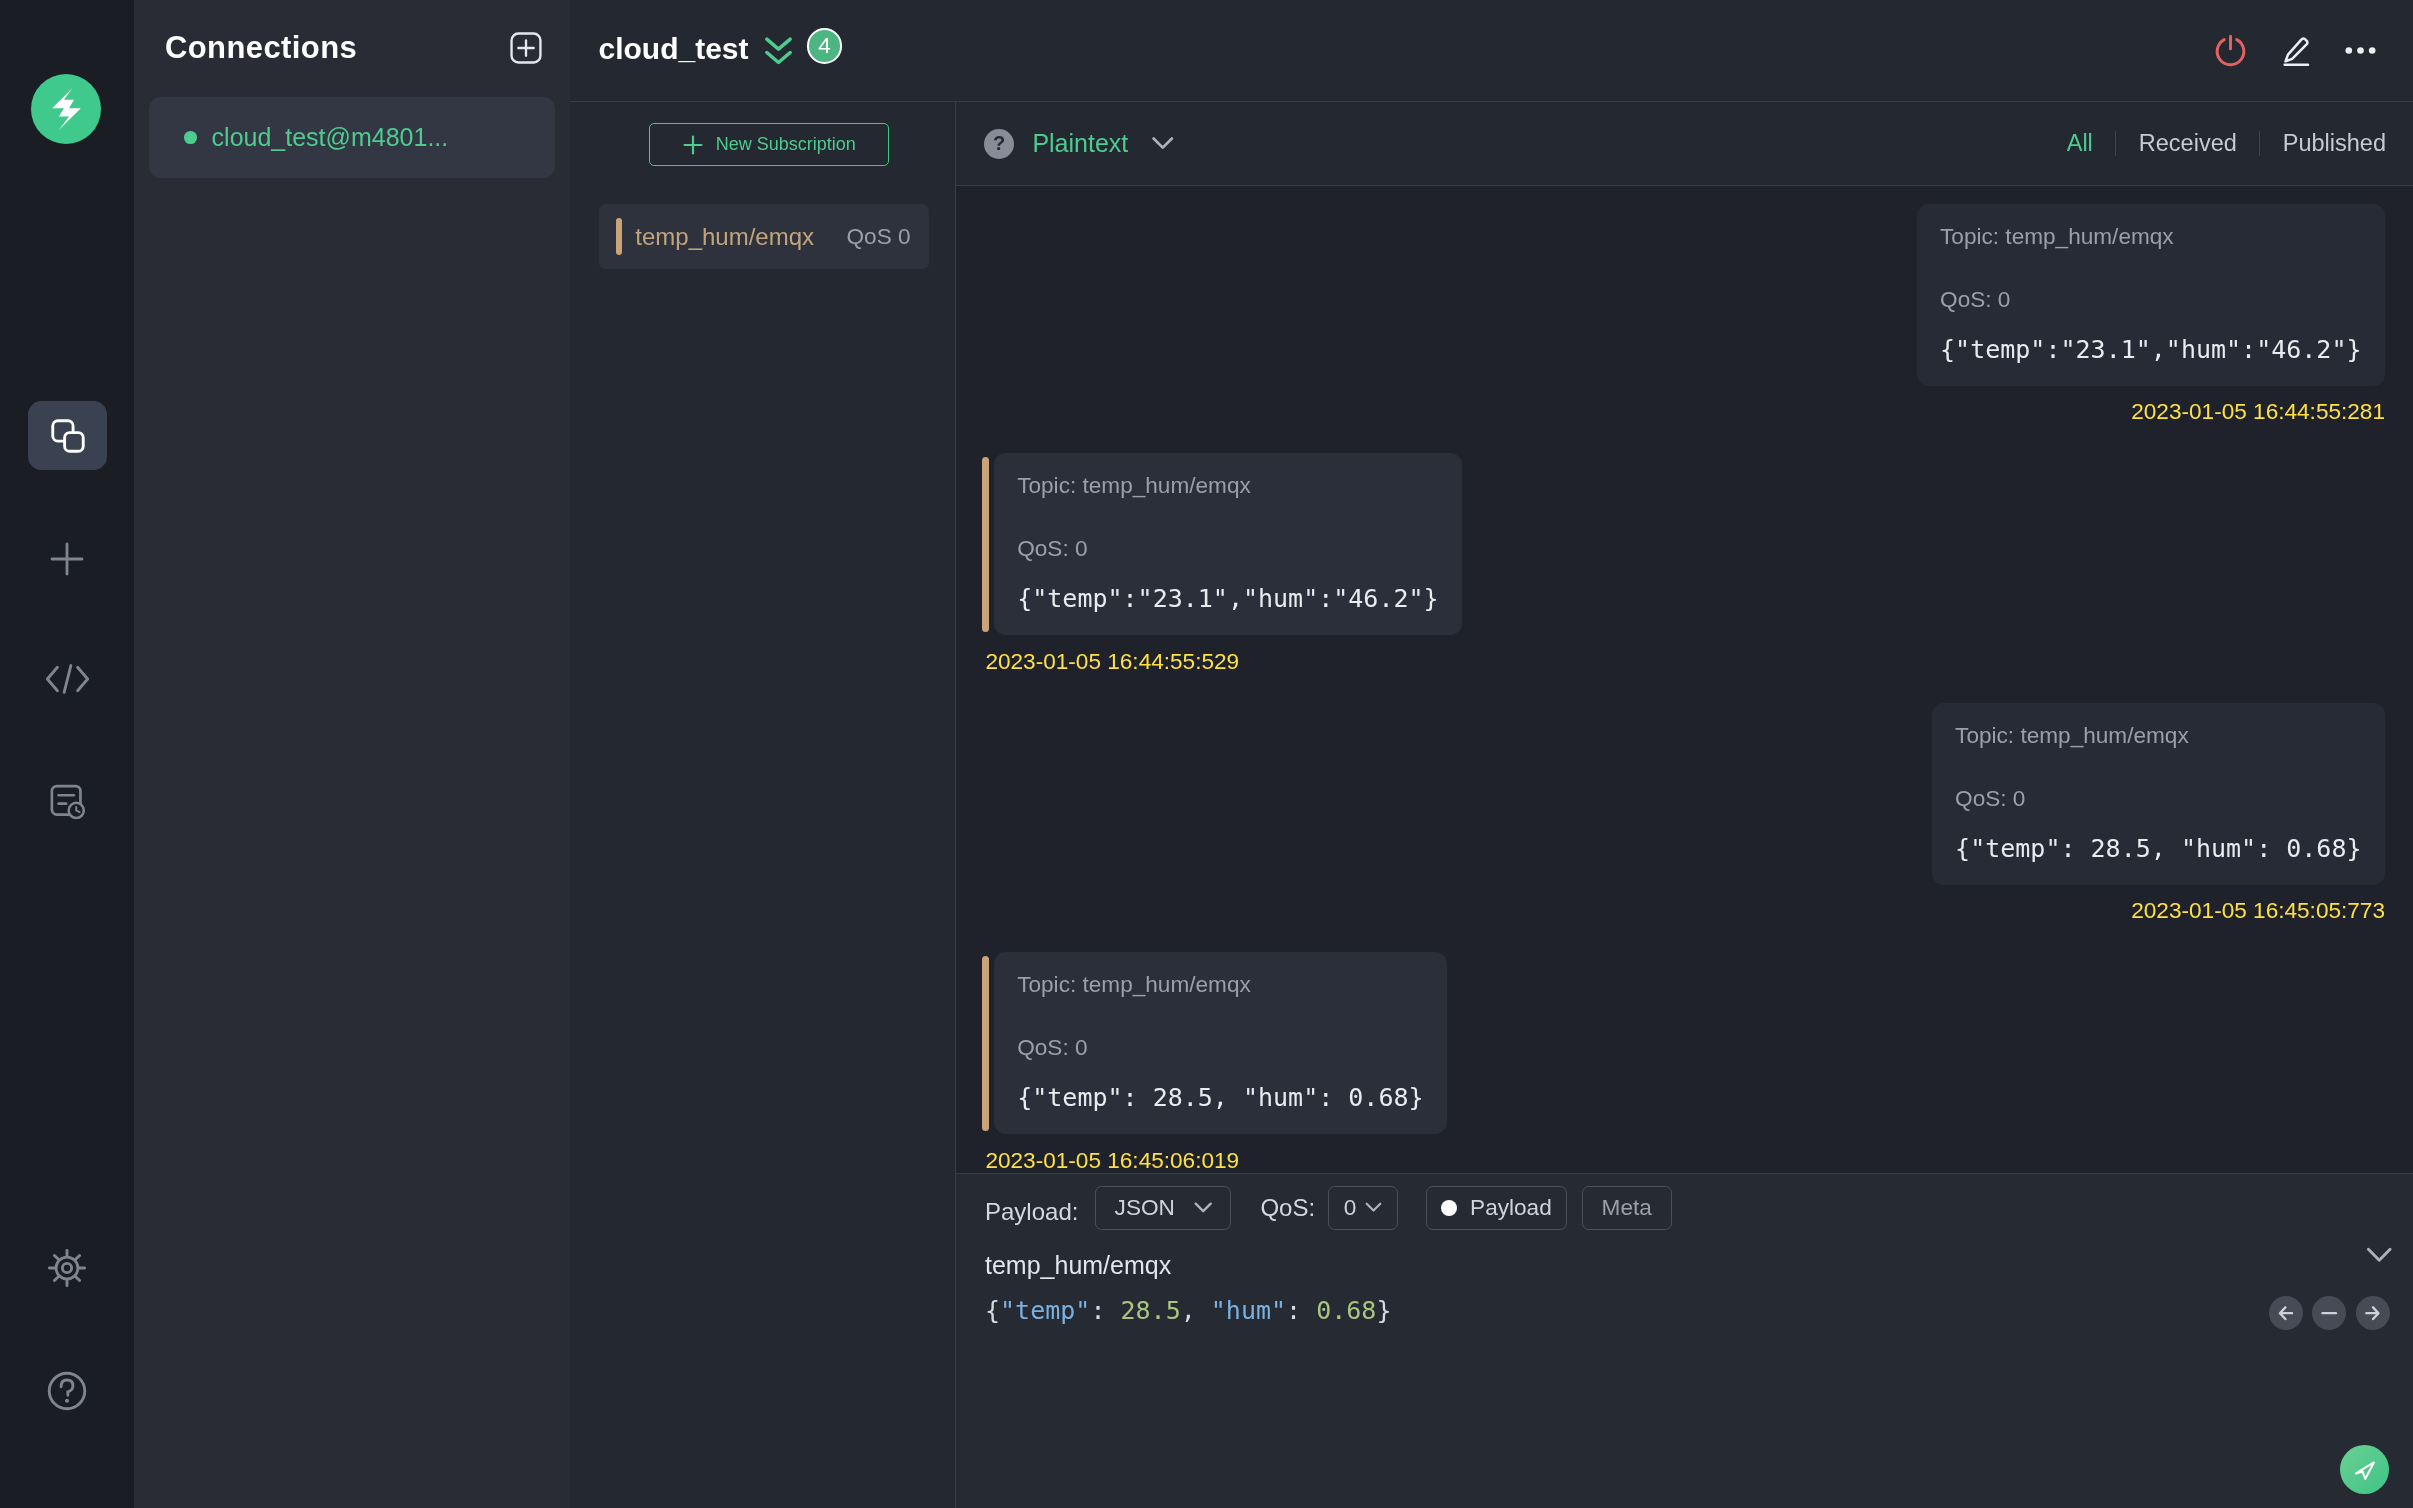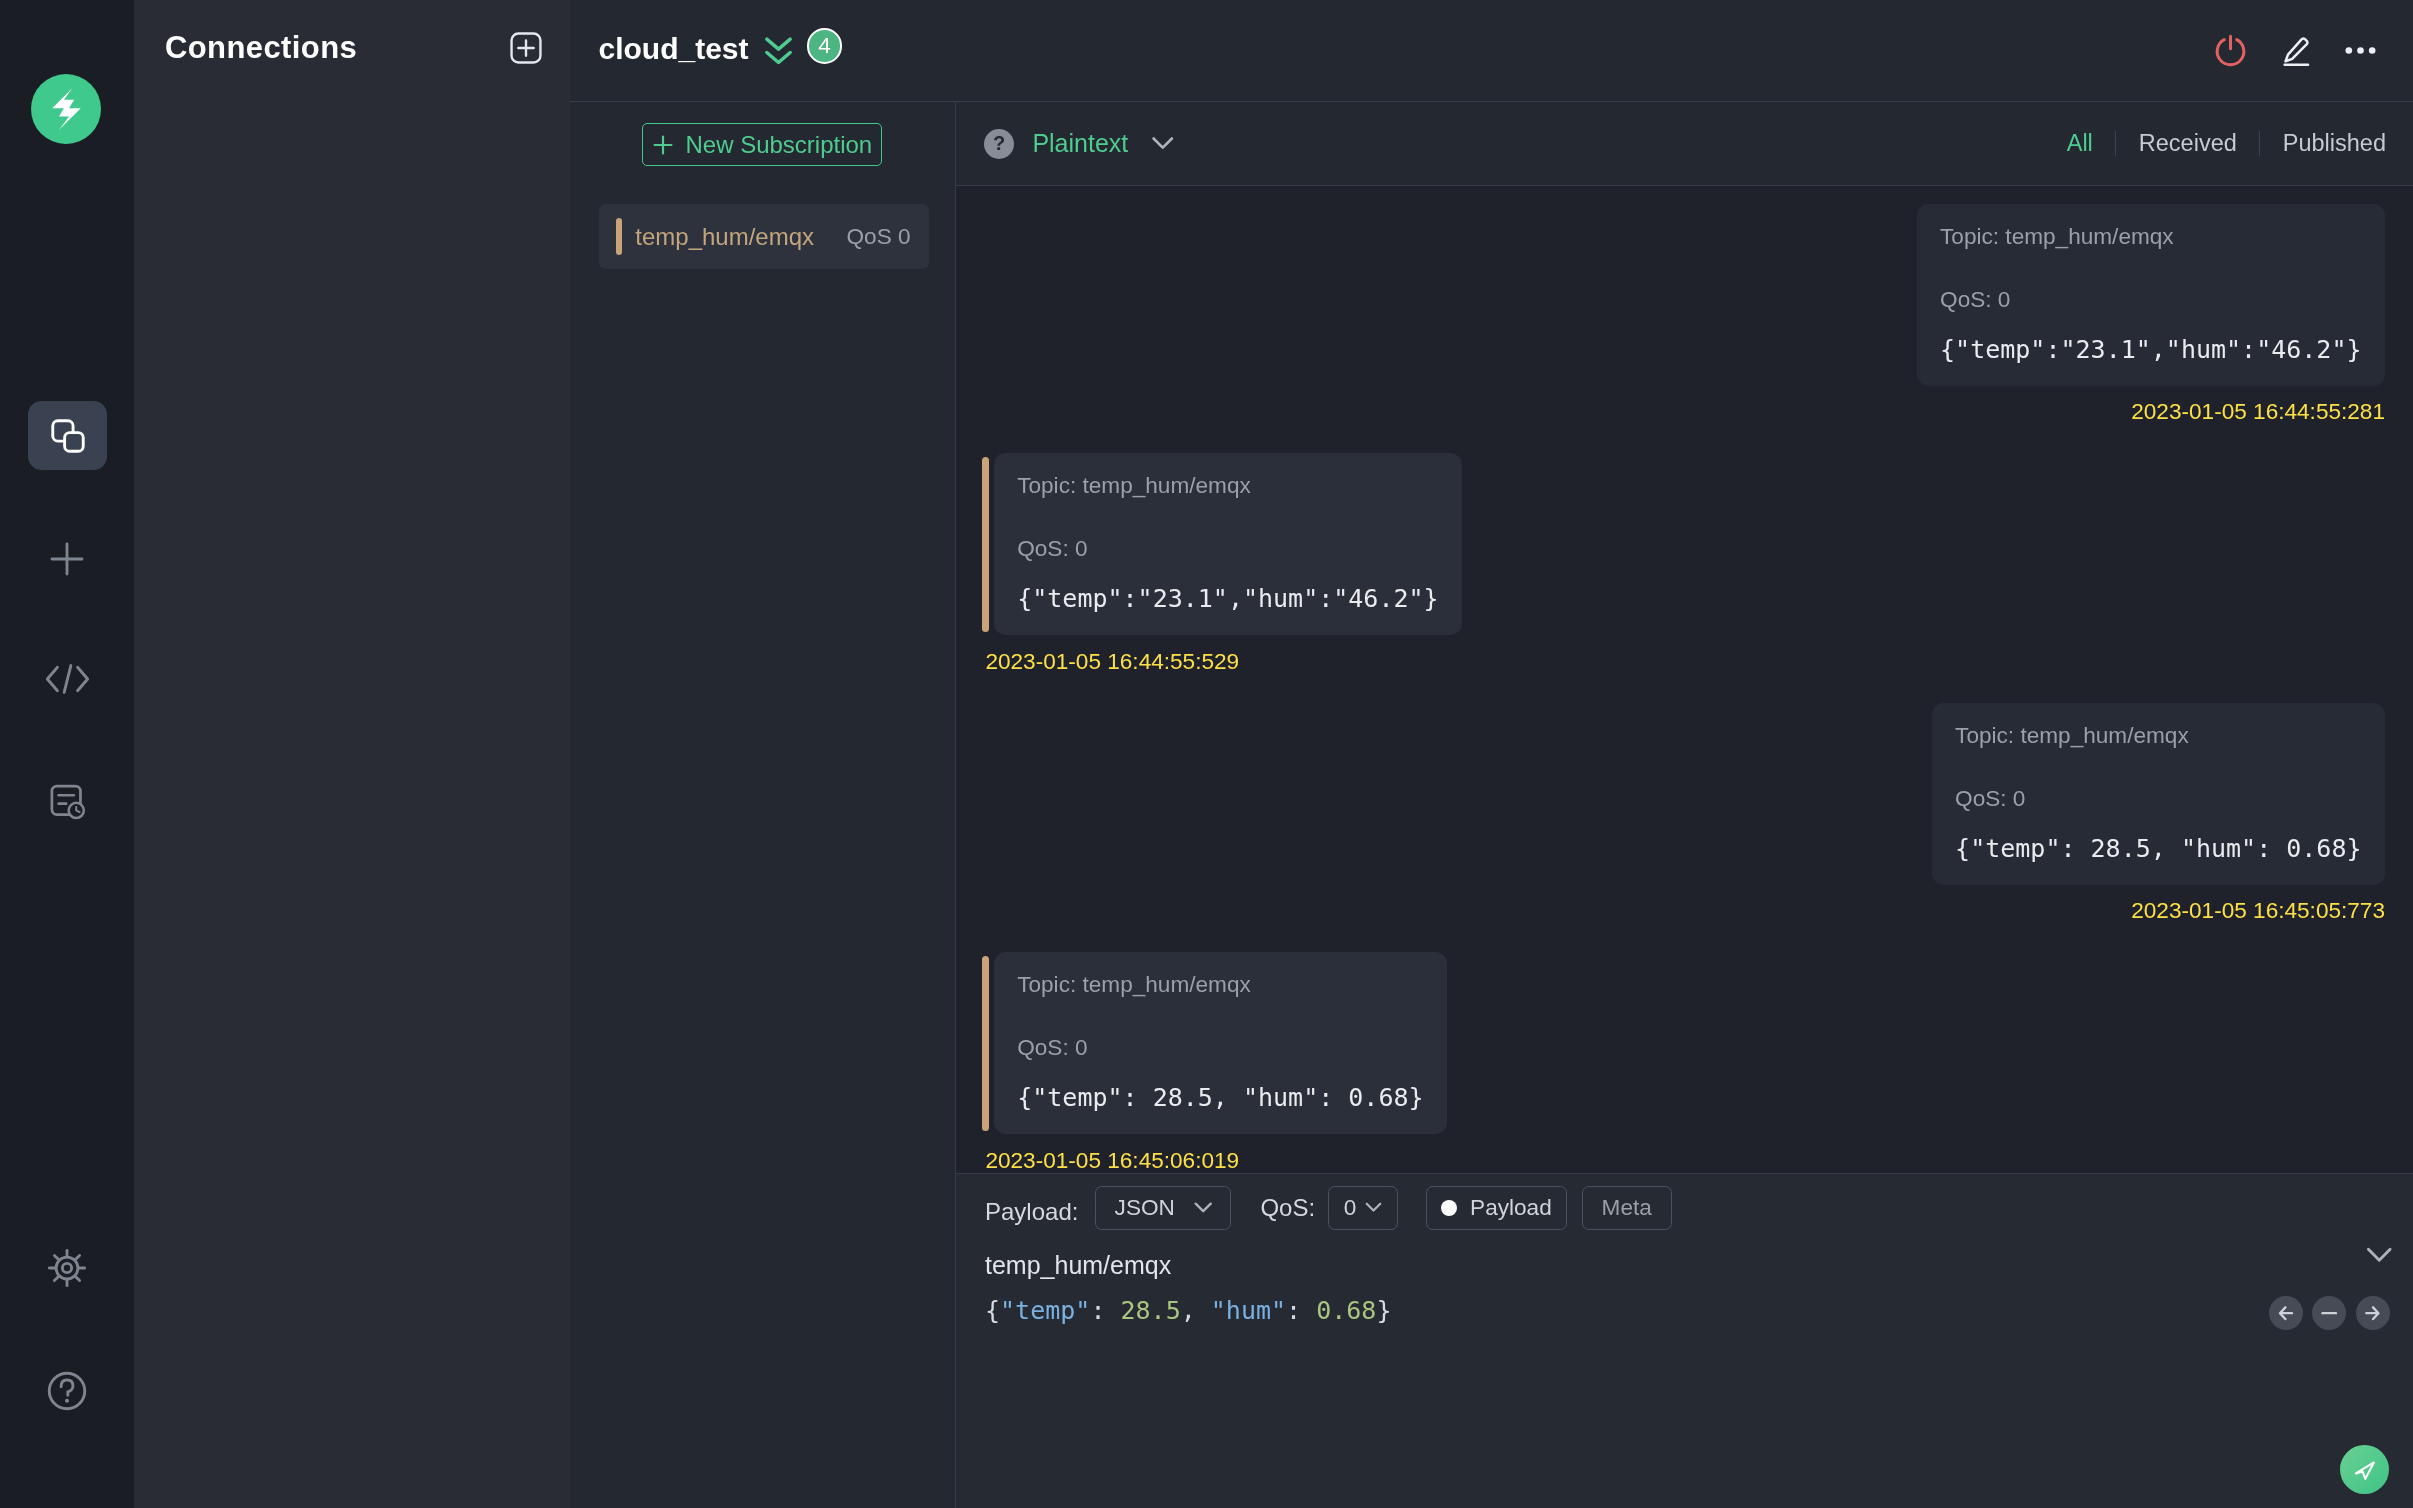--- a/index.html
+++ b/index.html
@@ -32,22 +32,22 @@
   .hdr-collapse { position:absolute; left:191px; top:34px; cursor:pointer; }
   .hdr-badge { position:absolute; left:237px; top:28px; min-width:35px; height:36px; border-radius:18.4px;
                background:#4db581; border:2.1px solid #ffffff; color:#ffffff; font-size:22.6px;
                display:flex; align-items:center; justify-content:center; padding:0 6.7px; }
   .hdr-icons { position:absolute; right:34px; top:30px; display:flex; align-items:center; gap:25px; }
   .hdr-icon { width:40px; height:40px; display:flex; align-items:center; justify-content:center; cursor:pointer; }
 
   
   .sub-col { position:absolute; left:570px; top:102px; width:386px; height:1406px; background:#242831;
              border-right:0.8px solid #383c46; }
-  .new-sub { position:absolute; left:72px; top:21px; width:240px; height:43px; border:1.3px solid #3fca86;
-             border-radius:5px; color:#4ecb8e; font-size:24px; display:flex; align-items:center;
+  .new-sub { position:absolute; left:79px; top:21px; width:240px; height:43px; border:1.3px solid #3fca86;
+             border-radius:5px; color:#4ecb8e; font-size:18px; display:flex; align-items:center;
              justify-content:center; gap:11.7px; background:transparent; cursor:pointer; }
   .sub-item { position:absolute; left:29px; top:102px; width:330px; height:65px; border-radius:6.7px;
               background:#2e323d; display:flex; align-items:center; cursor:pointer; }
   .sub-bar { width:5.9px; height:37px; border-radius:3.4px; background:#c9a478; margin-left:17px; flex:none; }
   .sub-topic { margin-left:13.4px; font-size:24px; color:#c2a47d; }
   .sub-qos { margin-left:auto; margin-right:18.4px; font-size:22.6px; color:#9aa0aa; }
 
   
   .msg-pane { position:absolute; left:956px; top:102px; width:1457px; height:1406px; background:#1f222b; }
   .msg-subhead { position:absolute; left:0; top:0; width:1457px; height:84px; background:#242831;
@@ -169,20 +169,24 @@
   </div>
 
   <div class="conn-panel">
     <div class="conn-title">Connections</div>
     <div class="add-btn">
       <svg width="34" height="34" viewBox="0 0 40 40">
         <rect x="3" y="3" width="34" height="34" rx="8" fill="none" stroke="#e4e7ec" stroke-width="2.8"></rect>
         <path d="M20 11 V29 M11 20 H29" stroke="#e4e7ec" stroke-width="2.8" stroke-linecap="round"></path>
       </svg>
     </div>
+    <div class="conn-item">
+      <span class="conn-dot"></span>
+      <span class="conn-label">cloud_test@m4801...</span>
+    </div>
   </div>
 
   <div class="main-header">
     <div class="hdr-title">cloud_test</div>
     <div class="hdr-collapse">
       <svg width="35" height="37" viewBox="0 0 42 44">
         <polyline points="7,6 21,18 35,6" fill="none" stroke="#4ecb8e" stroke-width="4.2" stroke-linecap="round" stroke-linejoin="round"></polyline>
         <polyline points="7,22 21,34 35,22" fill="none" stroke="#4ecb8e" stroke-width="4.2" stroke-linecap="round" stroke-linejoin="round"></polyline>
       </svg>
     </div>

